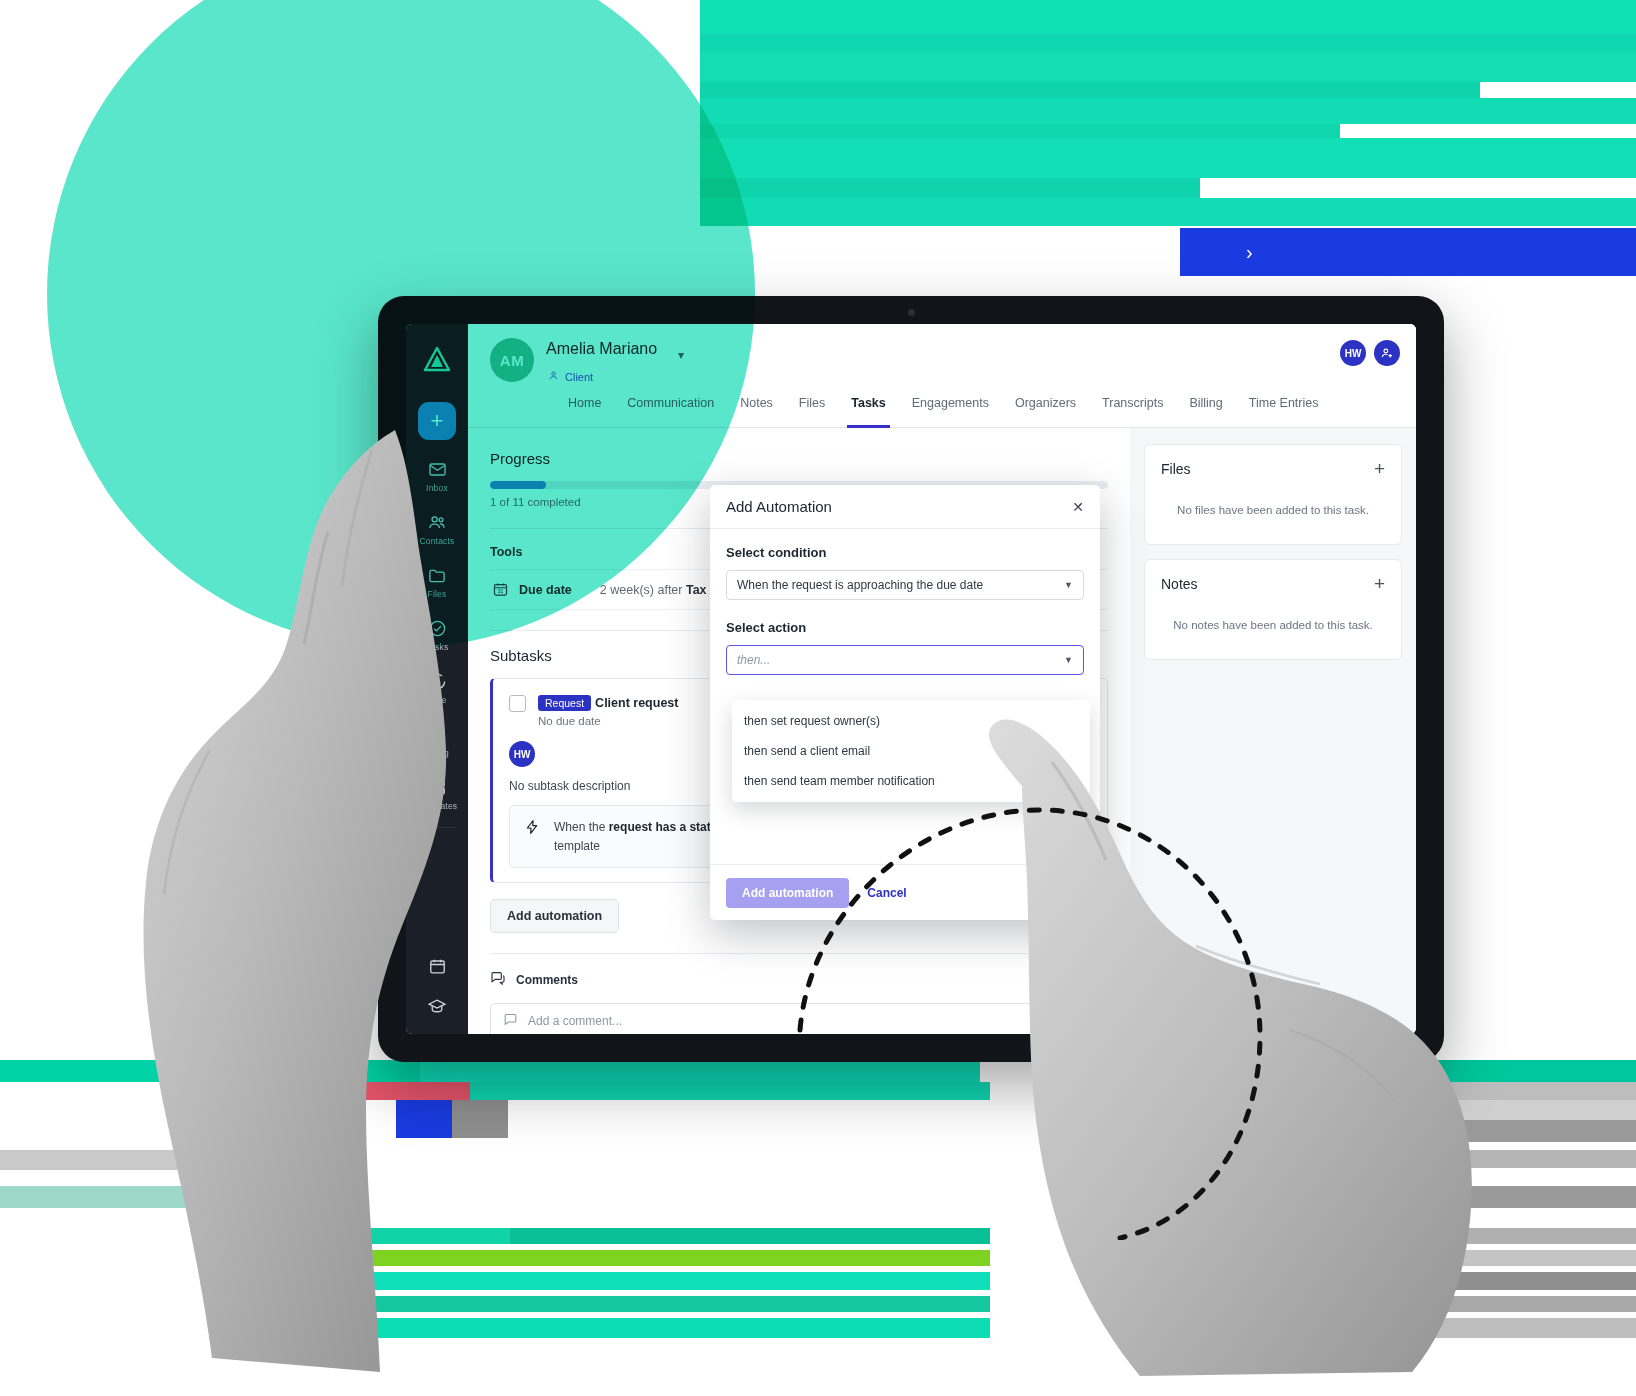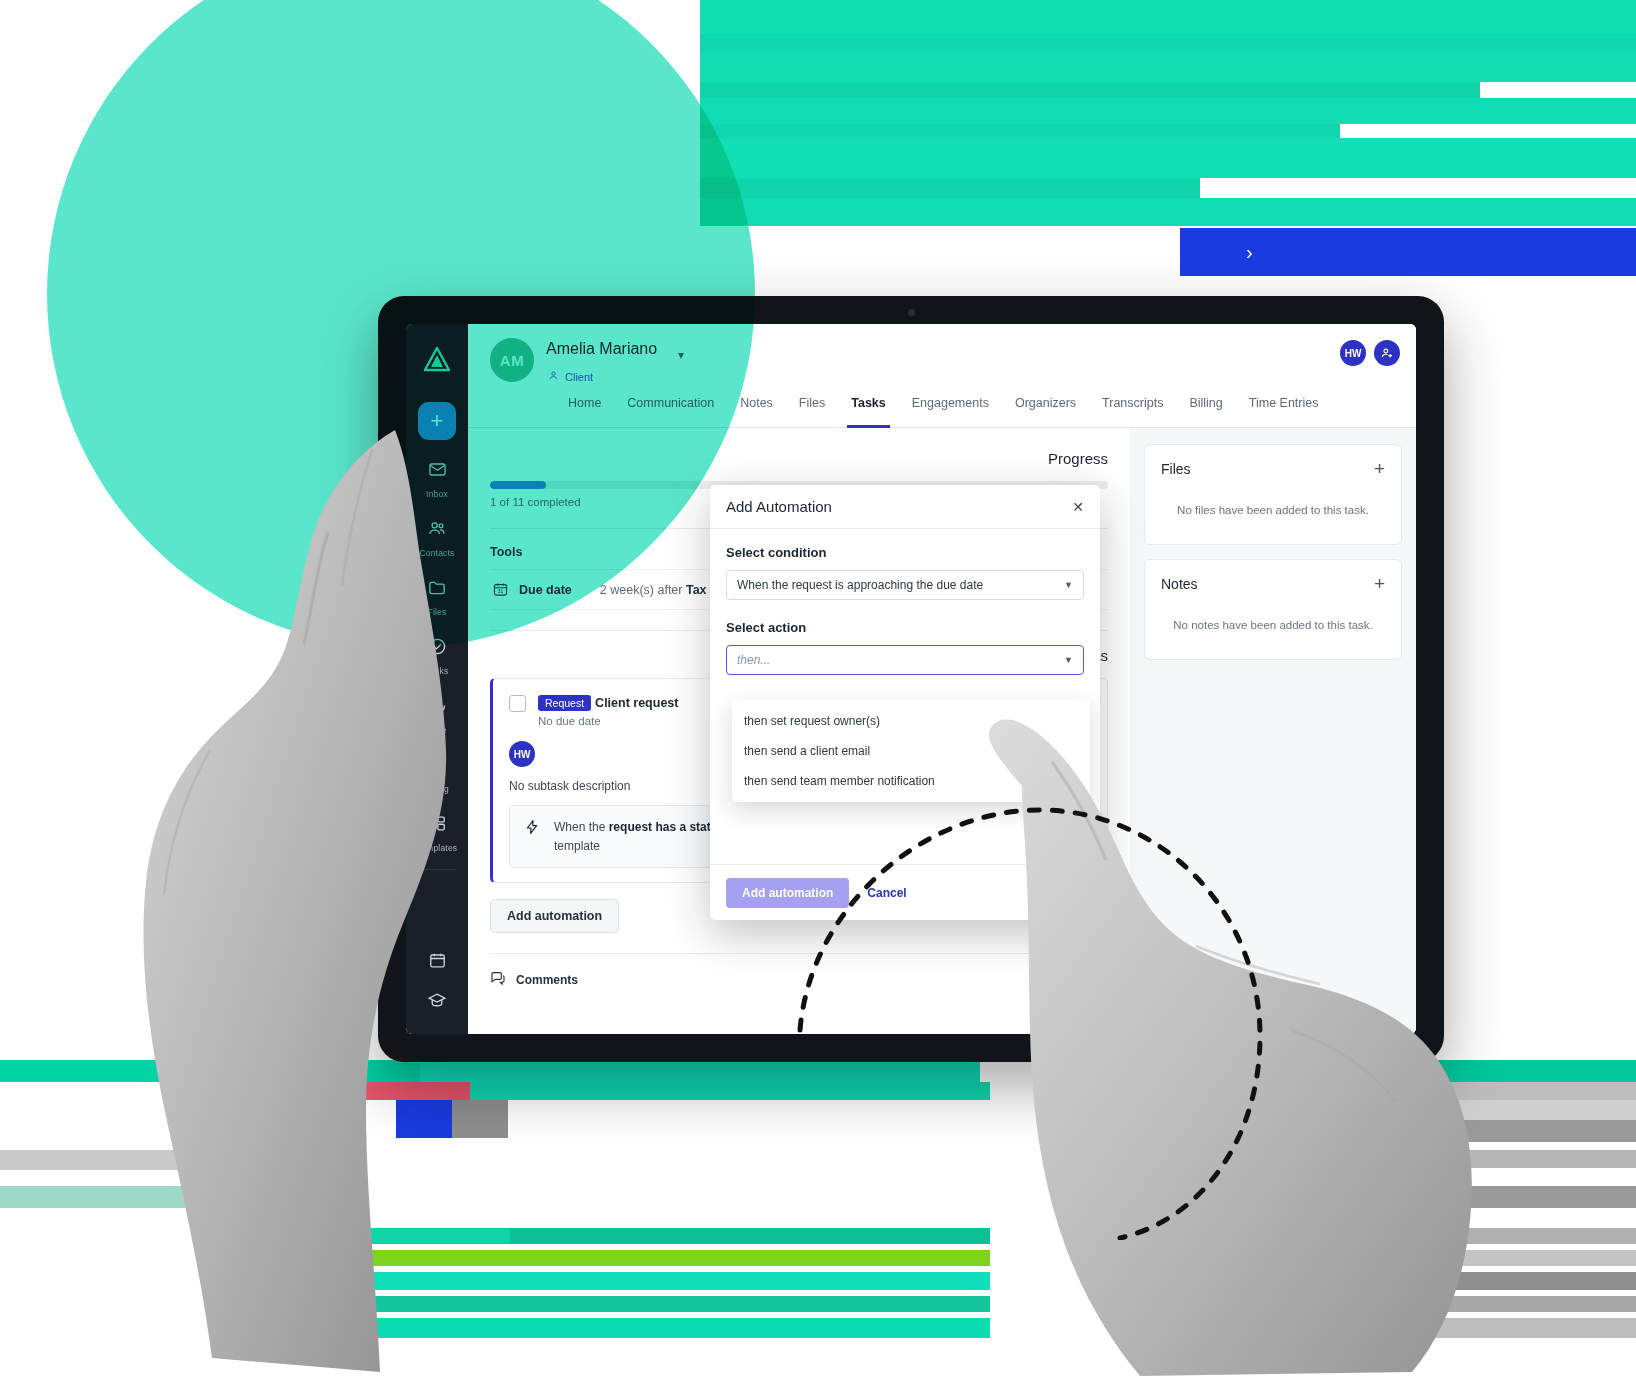--- a/index.html
+++ b/index.html
@@ -35,21 +35,21 @@
     background:#1b2028; color:#c7ccd4; overflow:hidden;
   }
   .sb-logo { margin:18px auto 0; width:36px; height:34px; display:flex; align-items:center; justify-content:center; }
   .sb-add {
     width:38px; height:38px; margin:26px auto 0; border-radius:11px;
     background:#1c8fe0; display:flex; align-items:center; justify-content:center;
     color:#fff; font-size:22px; line-height:1; font-weight:300;
   }
   .sb-item { margin-top:18px; text-align:center; }
   .sb-item .ico { height:22px; display:flex; align-items:center; justify-content:center; color:#cdd3db; }
-  .sb-item .lbl { font-size:8.5px; color:#aeb5bf; margin-top:9px; letter-spacing:.2px; }
+  .sb-item .lbl { font-size:8.5px; color:#aeb5bf; margin-top:3px; letter-spacing:.2px; }
   .sb-sep { height:1px; background:rgba(255,255,255,.09); margin:16px 12px; }
   .sb-bottom { position:absolute; left:0; bottom:14px; width:100%; }
 
   
   .app { position:absolute; left:62px; top:0; right:0; bottom:0; background:#ffffff; }
 
   .app-header { position:relative; height:72px; background:#fff; }
   .avatar-lg {
     position:absolute; left:22px; top:14px; width:44px; height:44px; border-radius:50%;
     background:#35c3a7; color:#fff; font-size:15px; font-weight:700;
@@ -67,21 +67,21 @@
 
   .tabs { position:relative; height:32px; border-bottom:1px solid #e3e6ea; padding-left:100px; display:flex; gap:26px; }
   .tab { font-size:12.5px; color:#5f6b76; padding-bottom:8px; position:relative; white-space:nowrap; }
   .tab.active { color:#1b232c; font-weight:700; }
   .tab.active:after { content:""; position:absolute; left:-4px; right:-4px; bottom:-1px; height:3px; background:#3730c8; }
 
   .body-area { position:absolute; left:0; right:0; top:104px; bottom:0; display:flex; background:#f6f7f9; }
   .main-col { flex:1; background:#fff; padding:18px 22px 0 22px; overflow:hidden; position:relative; }
   .side-col { width:286px; padding:16px 14px; }
 
-  .sec-title { font-size:15px; color:#1d2630; font-weight:400; margin:4px 0 14px;text-align:right; }
+  .sec-title { font-size:15px; color:#1d2630; font-weight:400; margin:4px 0 14px; }
   .progress-track { height:8px; background:#e9ecf0; border-radius:5px; overflow:hidden; }
   .progress-fill { height:100%; width:9.1%; background:#1c8fe0; border-radius:5px; }
   .progress-label { font-size:11.5px; color:#6a7682; margin-top:7px; }
 
   .divider { height:1px; background:#e7eaee; margin:20px 0 16px; }
   .sub-label { font-size:12.5px; color:#2c3741; font-weight:700; margin-bottom:10px; }
   .tool-row { display:flex; align-items:center; gap:10px; border-top:1px solid #edf0f3; border-bottom:1px solid #edf0f3; padding:11px 2px; }
   .tool-row .ico { color:#3a4751; display:flex; }
   .tool-row .nm { font-size:12.5px; font-weight:700; color:#27323c; }
   .tool-row .vl { font-size:12.5px; color:#5d6974; margin-left:18px; }
@@ -395,20 +395,29 @@
             <div class="ghost-btn">Add automation</div>
 
             <div class="comments-hd">
               <span><svg width="16" height="16" viewBox="0 0 24 24" fill="none" stroke="currentColor" stroke-width="1.7">
                     <path d="M3 5.8A1.8 1.8 0 014.8 4h10.4A1.8 1.8 0 0117 5.8v6.4a1.8 1.8 0 01-1.8 1.8H8l-5 3.4z"></path>
                     <path d="M19.5 8.6A1.6 1.6 0 0121 10.2v6.2a1.6 1.6 0 01-1.6 1.6h-1.2v3l-3.6-3"></path>
                   </svg></span>
               <span>Comments</span>
             </div>
 
+            <div class="comment-input">
+              <span><svg width="15" height="15" viewBox="0 0 24 24" fill="none" stroke="#8d98a3" stroke-width="1.7">
+                    <path d="M3.5 5.8A1.8 1.8 0 015.3 4h13.4a1.8 1.8 0 011.8 1.8v8.4a1.8 1.8 0 01-1.8 1.8H9l-5.5 3.6z"></path>
+                  </svg></span>
+              <span>Add a comment...</span>
+              <span class="clip"><svg width="15" height="15" viewBox="0 0 24 24" fill="none" stroke="currentColor" stroke-width="1.7">
+                    <path d="M20 11l-8.1 8.1a4.6 4.6 0 01-6.5-6.5l8.6-8.6a3.1 3.1 0 014.4 4.4l-8.6 8.6a1.6 1.6 0 01-2.2-2.2l7.9-7.9"></path>
+                  </svg></span>
+            </div>
           </div>
 
           <div class="side-col">
             <div class="panel">
               <div class="panel-hd">
                 <span class="panel-title">Files</span>
                 <span class="panel-plus">+</span>
               </div>
               <div class="panel-empty">No files have been added to this task.</div>
             </div>

